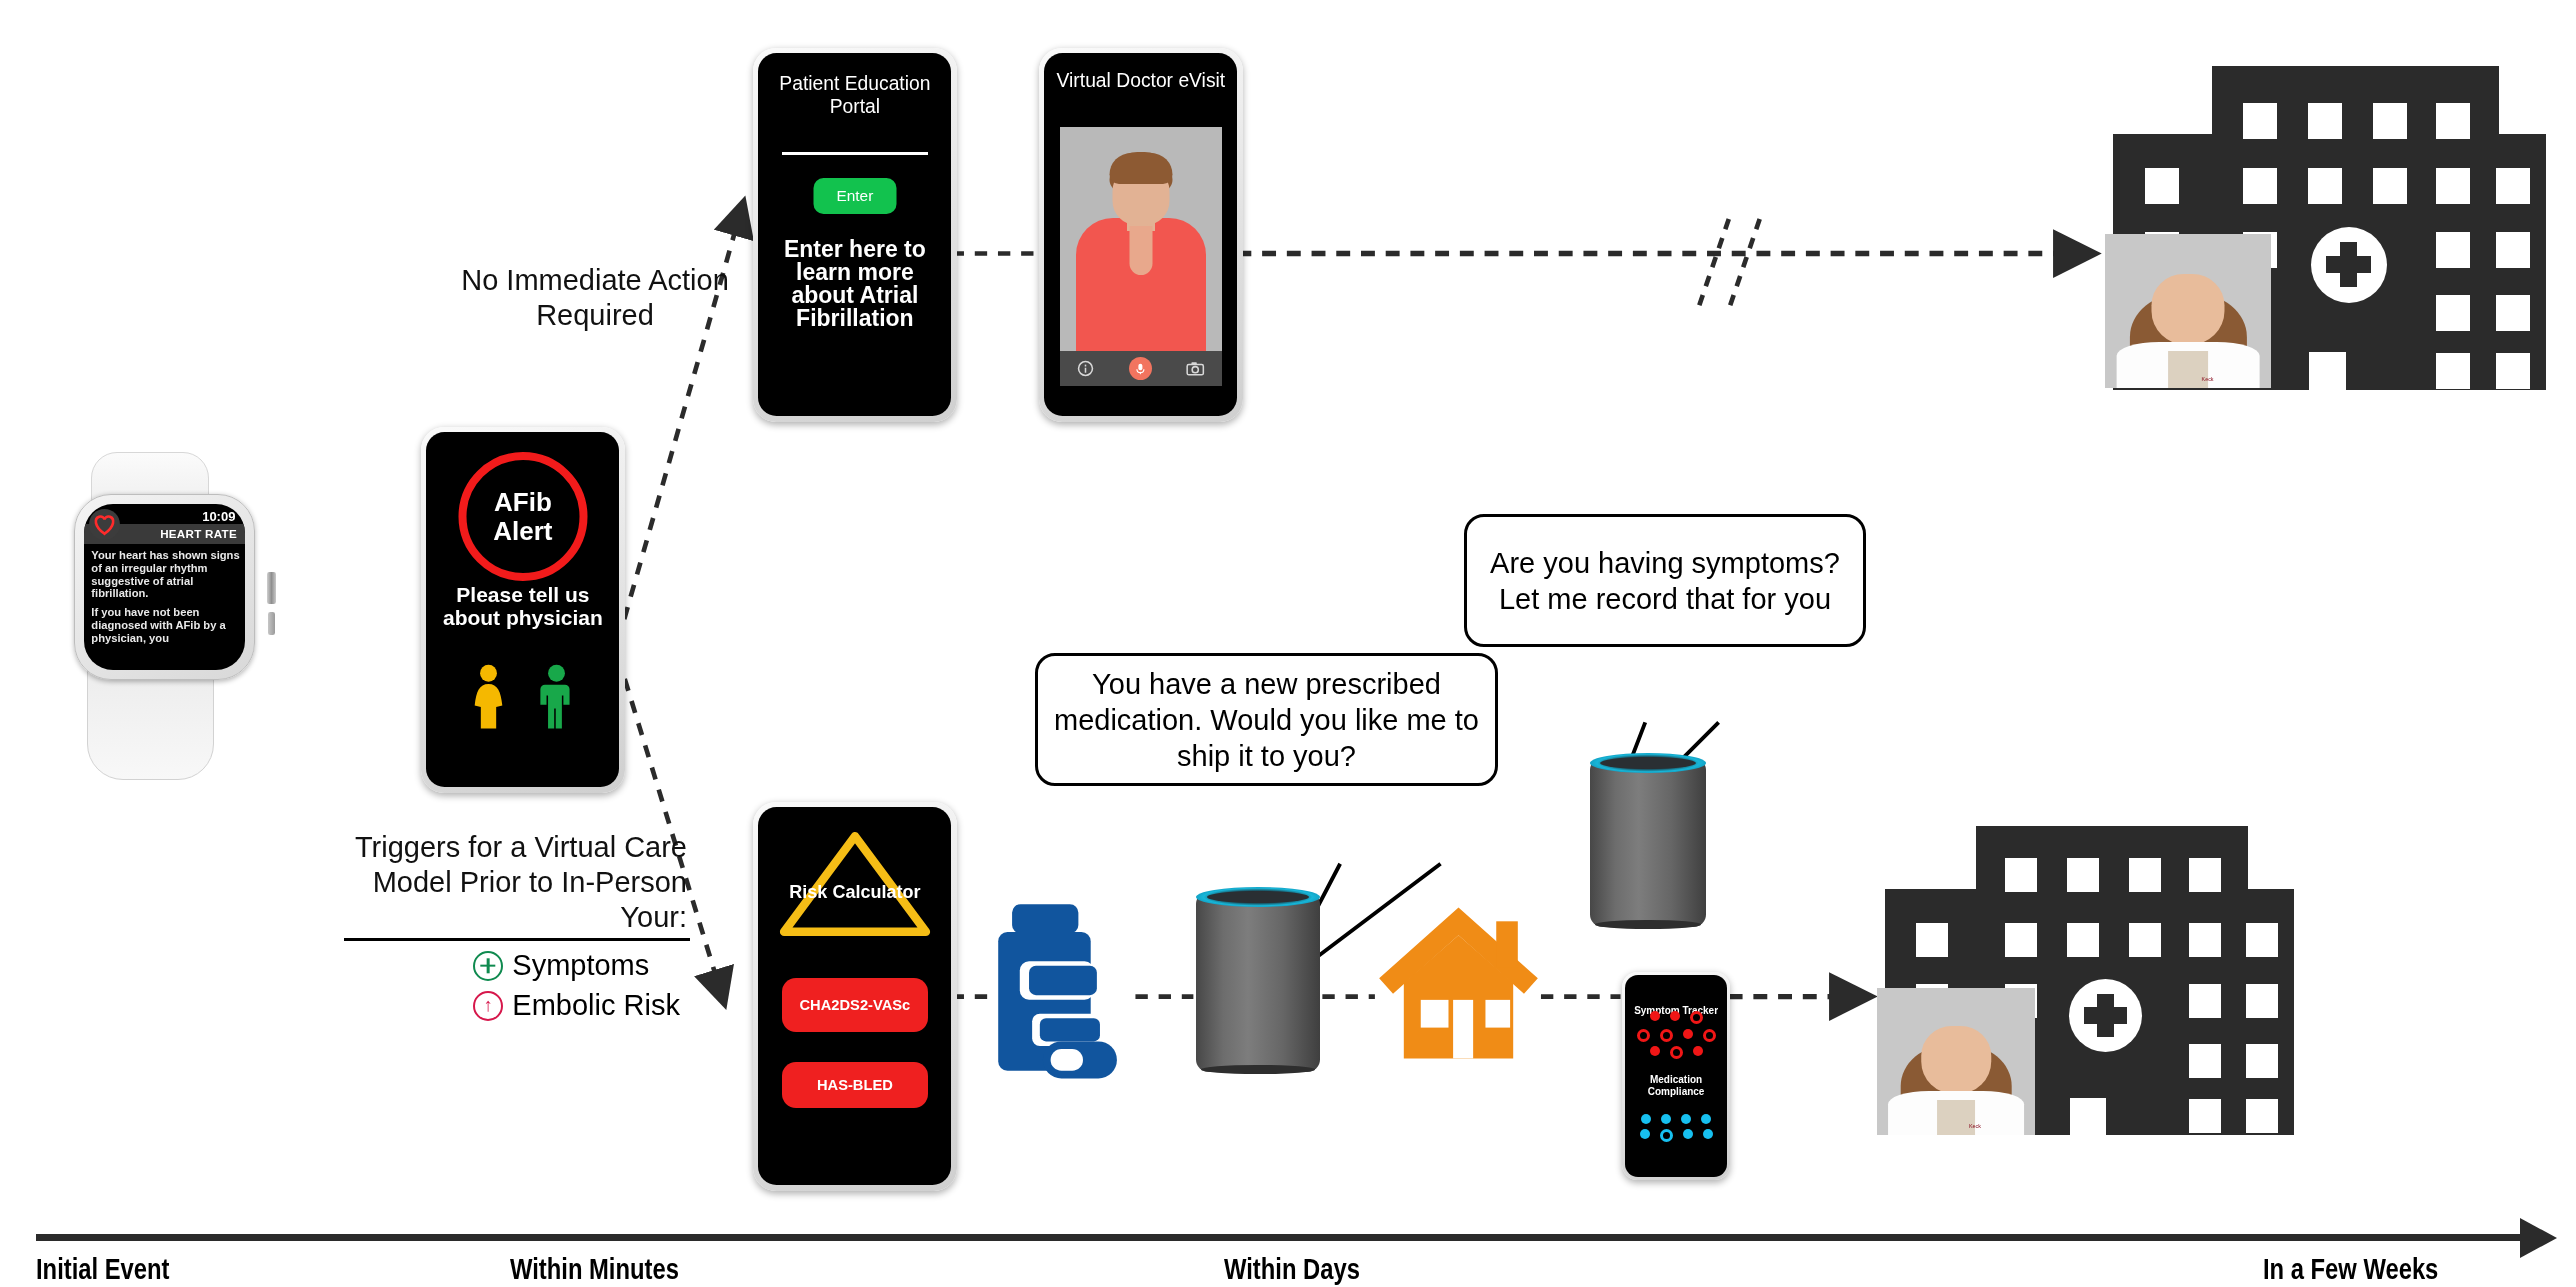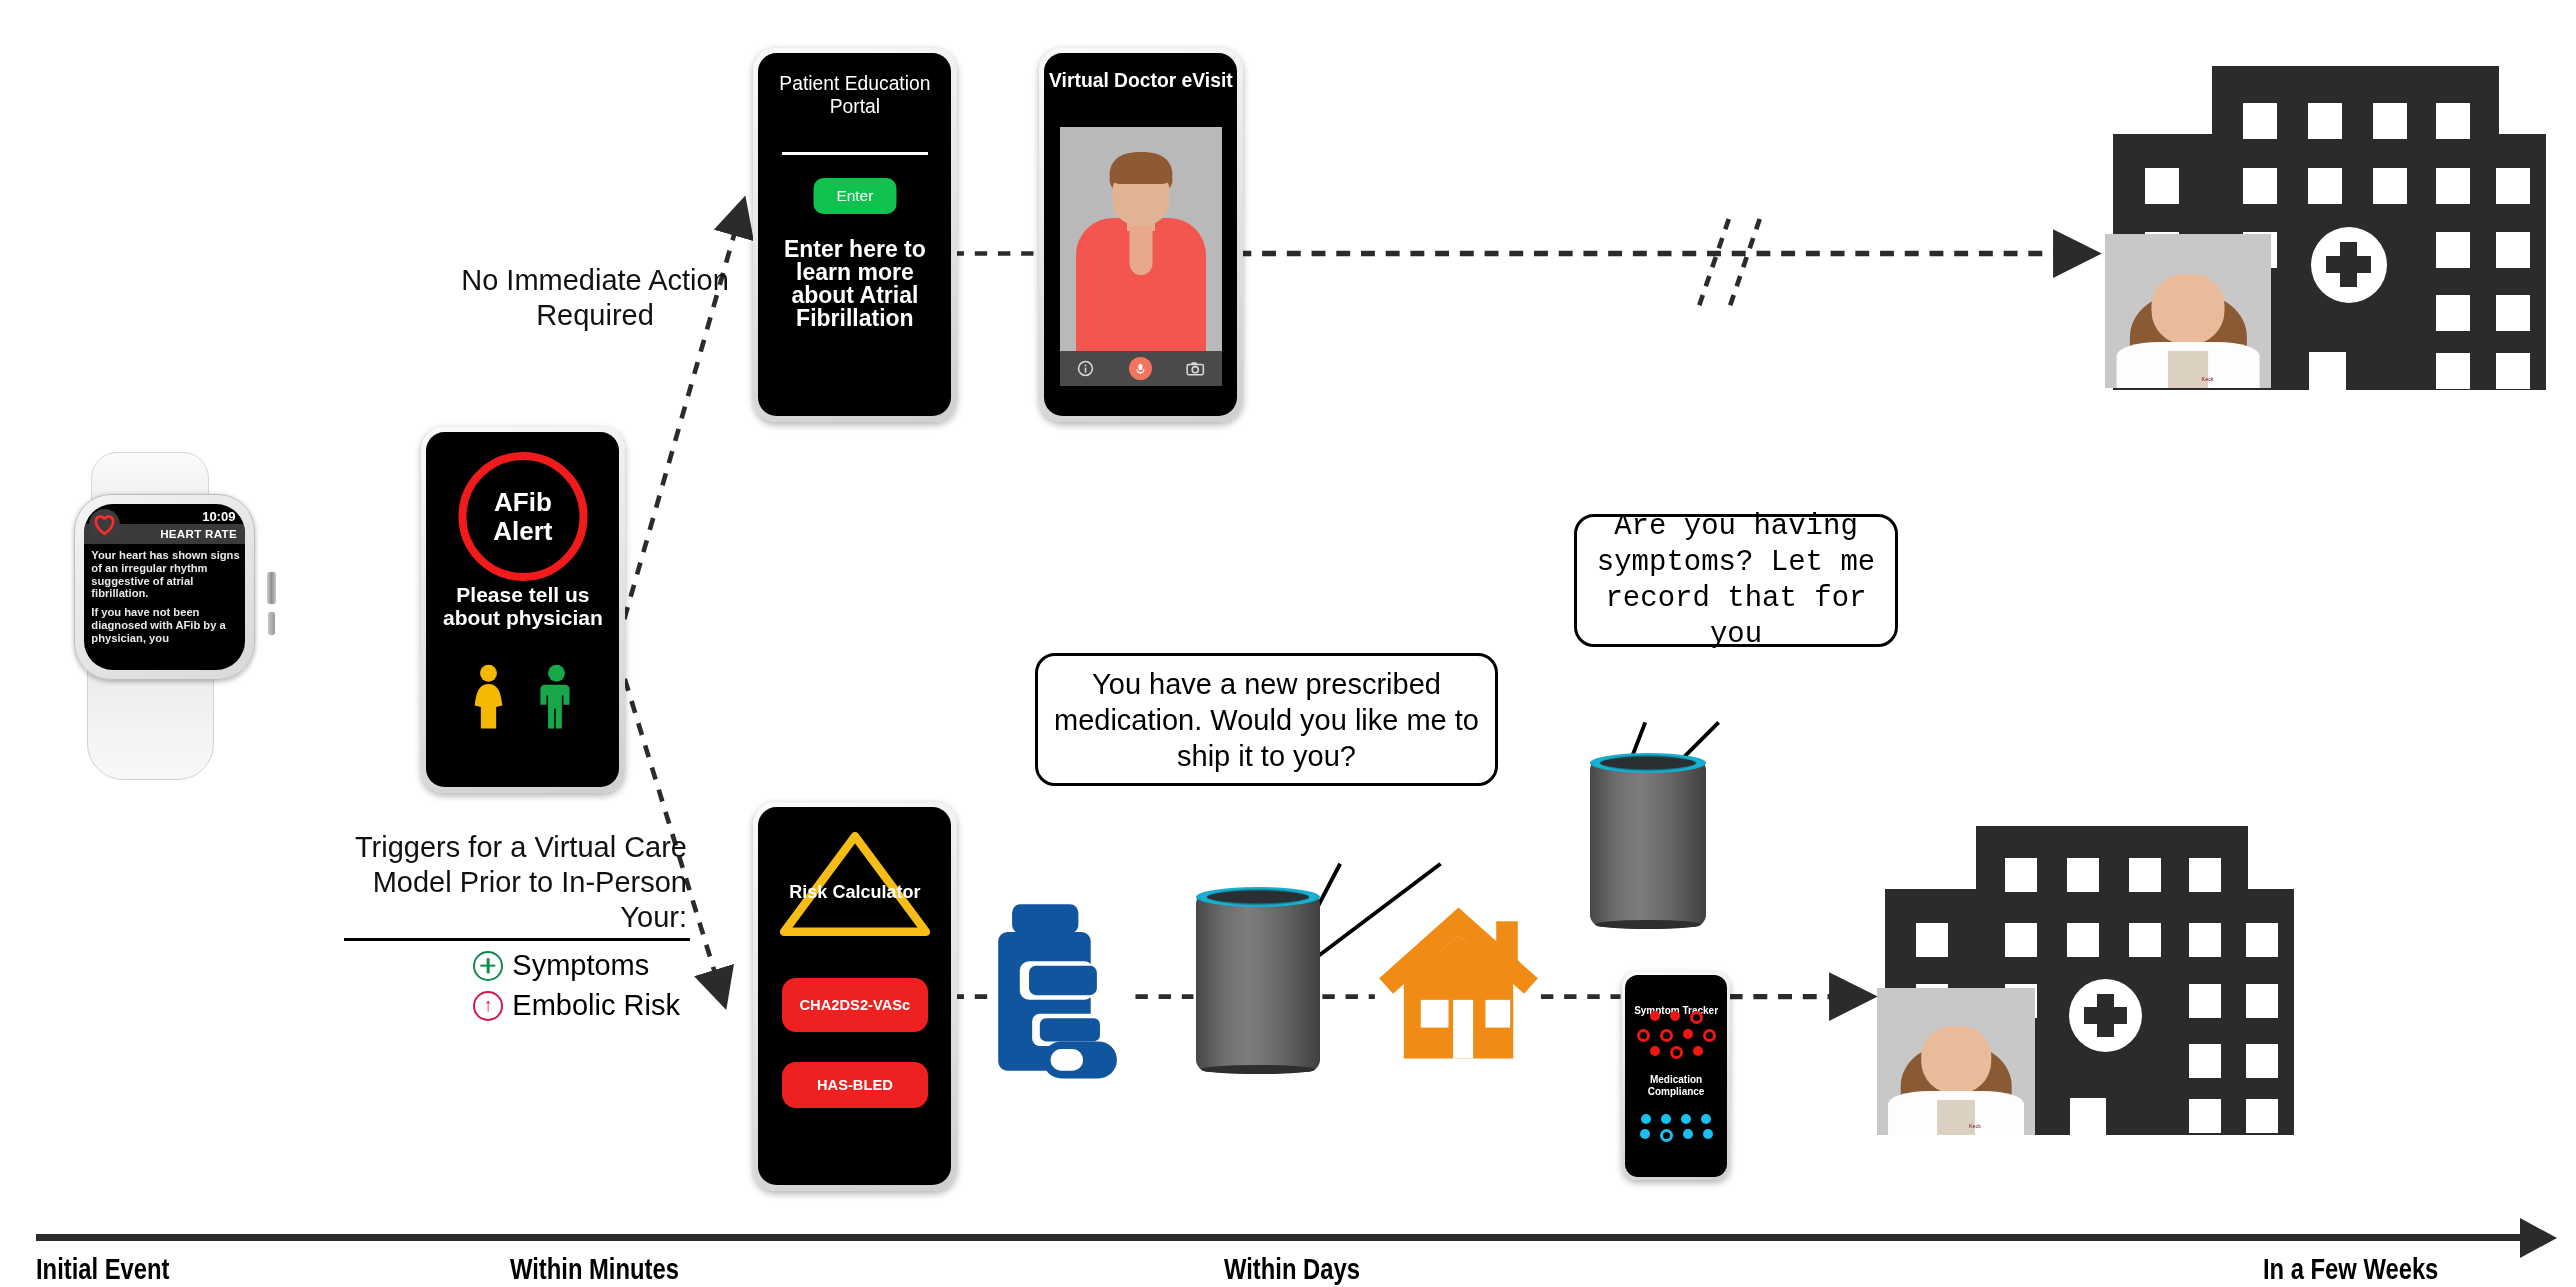--- a/index.html
+++ b/index.html
@@ -63,21 +63,21 @@
   .edu-btn{position:absolute;left:50%;transform:translateX(-50%);top:125px;
       width:83px;height:36px;background:#12c24e;border-radius:10px;
       display:flex;align-items:center;justify-content:center;
       color:#fff;font-size:15.4px;}
   .edu-body{position:absolute;left:6%;top:185px;width:88%;text-align:center;
       color:#fff;font-size:23px;line-height:23px;font-weight:bold;}
 
   
   .ph-vd{left:1039px;top:48px;width:193px;height:363px;}
   .vd-title{position:absolute;left:0;top:17px;width:100%;text-align:center;
-      color:#fff;font-size:19.3px;line-height:21.6px;font-weight:bold;}
+      color:#fff;font-size:19.3px;line-height:21.6px;font-weight:normal;}
   .vd-video{position:absolute;left:8%;top:74px;width:84%;height:224px;background:#b9b9b9;}
   .vd-bar{position:absolute;left:8%;top:298px;width:84%;height:35px;background:#4a4a4a;
       display:flex;align-items:center;justify-content:space-around;}
   .vd-mic{width:23px;height:23px;border-radius:50%;background:#f2745f;
       display:flex;align-items:center;justify-content:center;}
   
   .pv-head{position:absolute;left:50%;transform:translateX(-50%);top:31px;
       width:57px;height:68px;background:#e2b294;border-radius:31px 31px 26px 26px;}
   .pv-hair{position:absolute;left:50%;transform:translateX(-50%);top:25px;
       width:63px;height:40px;background:#8d5a33;border-radius:32px 32px 14px 14px;}
@@ -446,21 +446,21 @@
   <div class="docphoto" style="left:-7.7px;top:162px;width:158px;height:147px;">
     <div class="dp-hair"></div>
       <div class="dp-face"></div>
       <div class="dp-coat"></div>
       <div class="dp-shirt"></div>
     <div class="dp-logo">Keck</div>
   </div>
 </div>
 
 <div class="bubble nosel" style="left:1035px;top:653px;width:463px;height:133px;">You have a new prescribed medication. Would you like me to ship it to you?</div>
-<div class="bubble nosel" style="left:1574px;top:514px;width:324px;height:133px;font-family:Liberation Mono, monospace;">Are you having symptoms? Let me record that for you</div>
+<div class="bubble nosel" style="left:1464px;top:514px;width:402px;height:133px;">Are you having symptoms? Let me record that for you</div>
 
 <div class="abs dtext nosel" style="left:448px;top:263px;width:294px;">No Immediate Action Required</div>
 
 <div class="abs dtext dtext-r nosel" style="left:324px;top:830px;width:363px;">Triggers for a Virtual Care Model Prior to In-Person Your:</div>
 <div class="trig-rule" style="left:344px;top:938px;width:346px;"></div>
 
 <div class="trig-item" style="left:473px;top:949px;">
   <span class="sym-ico"></span>
   <span>Symptoms</span>
 </div>

